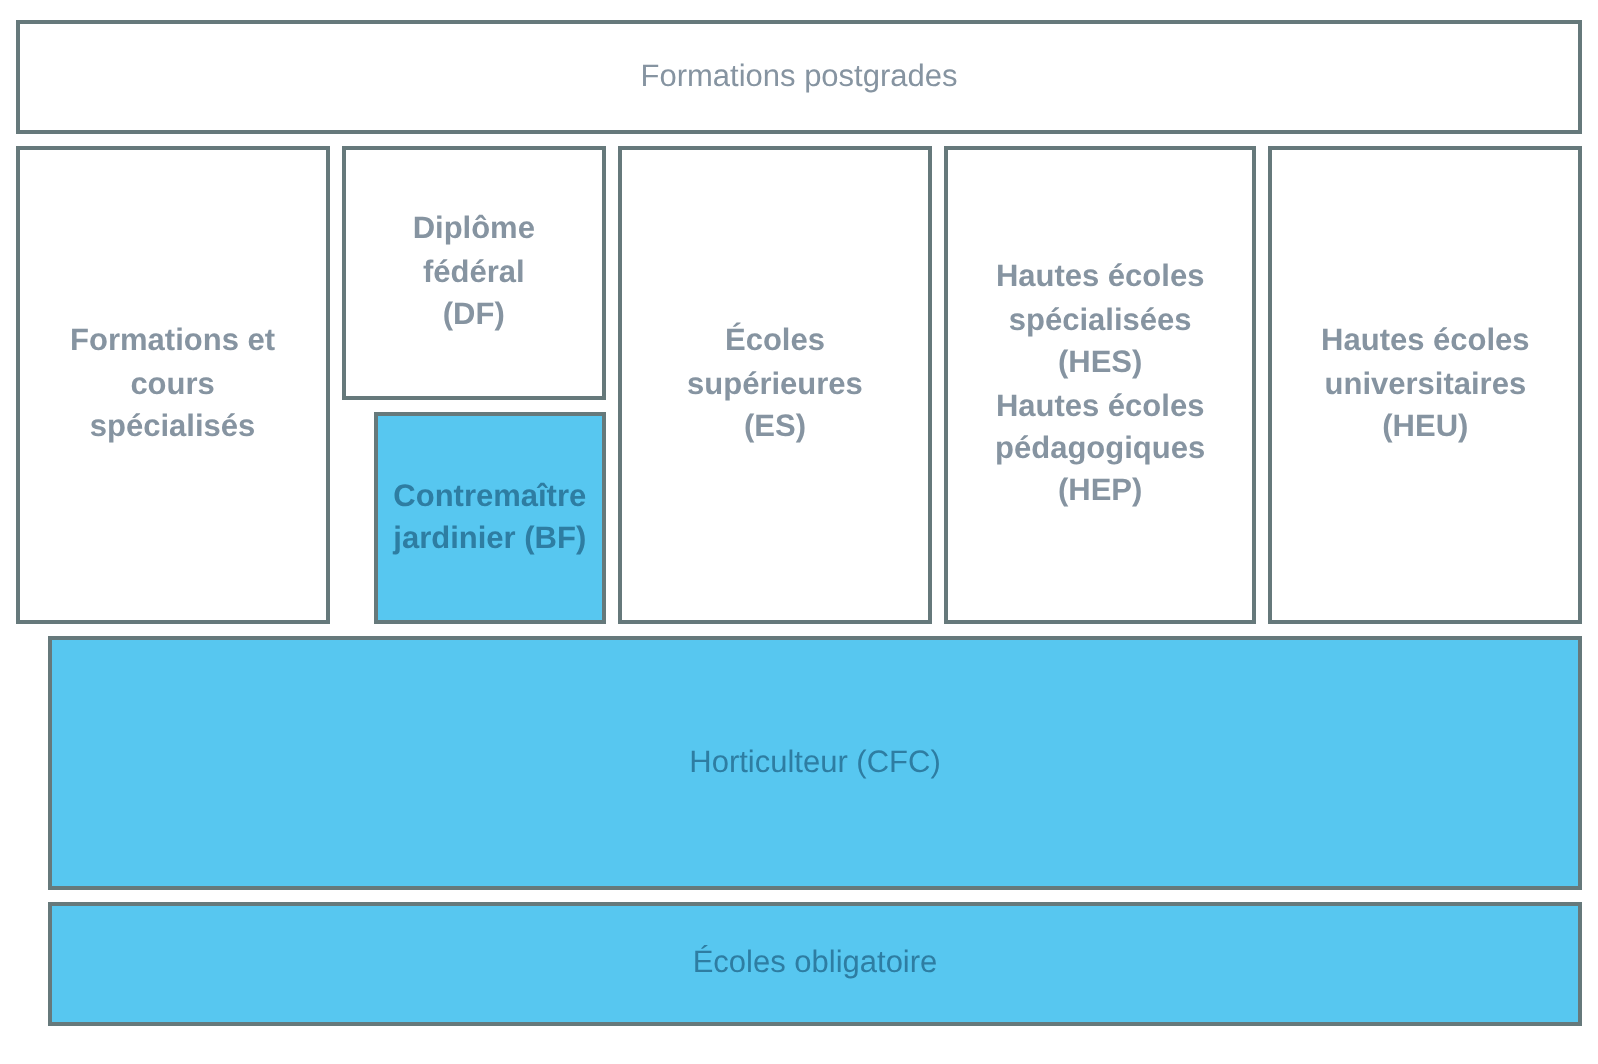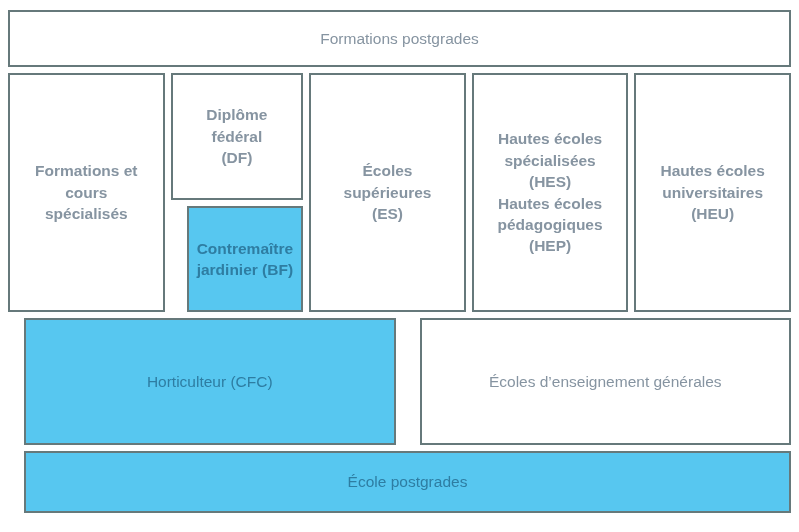--- a/index.html
+++ b/index.html
@@ -94,23 +94,20 @@
     </div>
 
   </div>
 
   <div class="row-secondary">
 
     <div class="box highlight">
       <span>Horticulteur (CFC)</span>
     </div>
 
-    <div class="box">
-      <span>Écoles d’enseignement générales</span>
-    </div>
 
   </div>
 
   <div class="box row-obligatoire highlight">
-    <span>École postgrades</span>
+    <span>Écoles obligatoire</span>
   </div>
 
 </div>
 
 </body></html>

